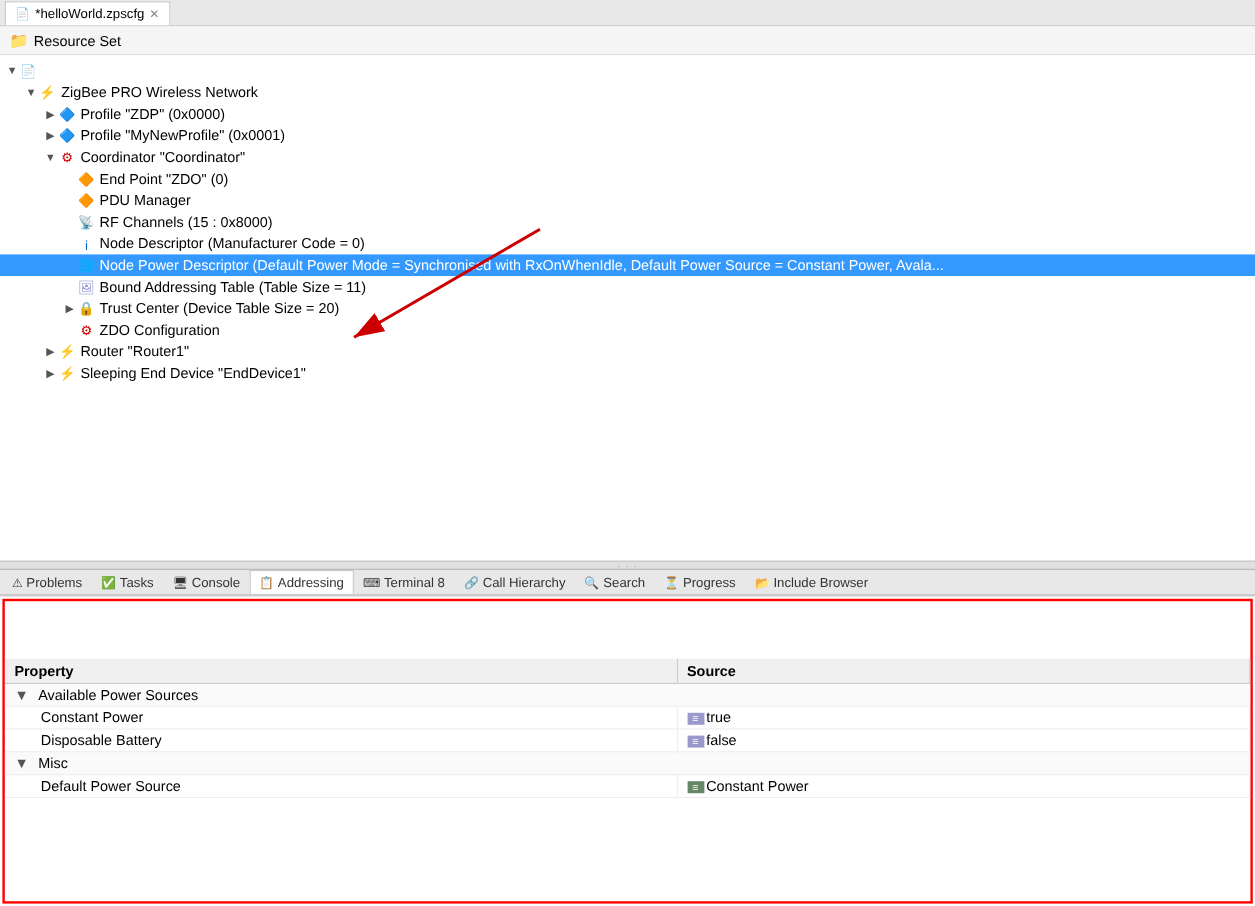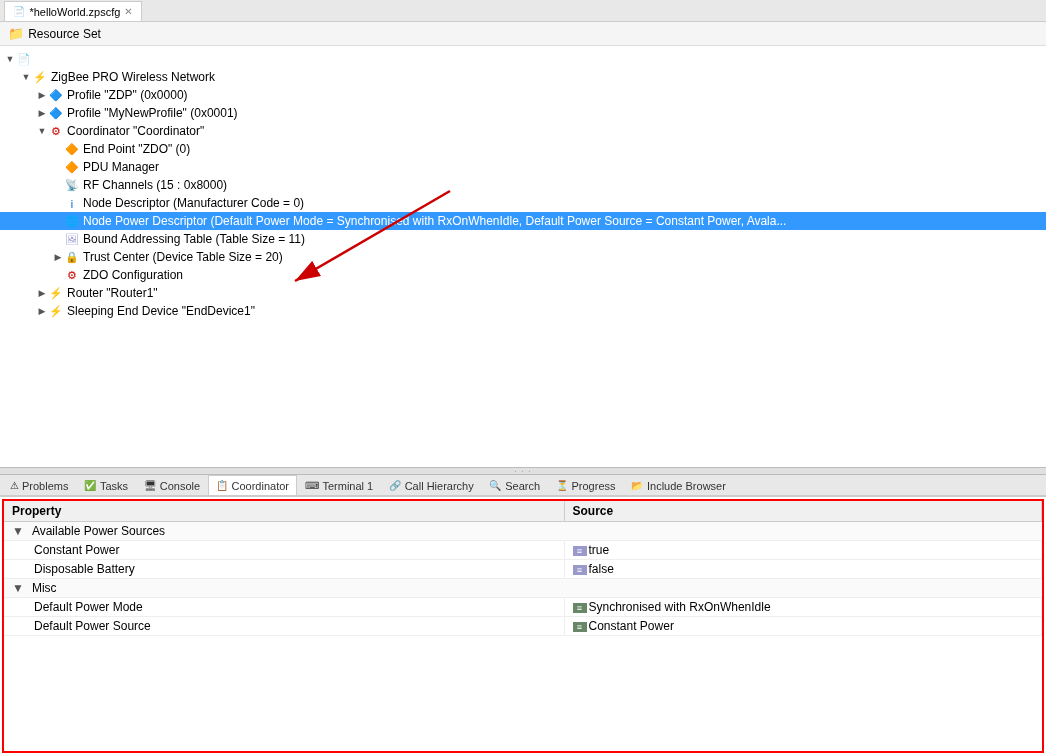--- a/index.html
+++ b/index.html
@@ -155,20 +155,21 @@
     .properties-content {
       flex: 1;
       overflow: auto;
       border: 2px solid #ff0000;
       margin: 2px;
       background: #ffffff;
     }
     .prop-table {
       width: 100%;
       border-collapse: collapse;
+      margin-top: 48px;
     }
     .prop-header {
       background: #f0f0f0;
       border-bottom: 1px solid #ccc;
     }
     .prop-header th {
       text-align: left;
       padding: 3px 8px;
       font-weight: bold;
       font-size: 12px;
@@ -341,25 +342,25 @@
         <div class="bottom-tab">
           <span class="tab-ico">✅</span>
           <span>Tasks</span>
         </div>
         <div class="bottom-tab">
           <span class="tab-ico">🖥</span>
           <span>Console</span>
         </div>
         <div class="bottom-tab active">
           <span class="tab-ico">📋</span>
-          <span>Coordinator</span>
+          <span>Addressing</span>
         </div>
         <div class="bottom-tab">
           <span class="tab-ico">⌨</span>
-          <span>Terminal 1</span>
+          <span>Terminal 8</span>
         </div>
         <div class="bottom-tab">
           <span class="tab-ico">🔗</span>
           <span>Call Hierarchy</span>
         </div>
         <div class="bottom-tab">
           <span class="tab-ico">🔍</span>
           <span>Search</span>
         </div>
         <div class="bottom-tab">
@@ -393,24 +394,20 @@
             <tr class="prop-row">
       <td style="padding-left:30px;">Disposable Battery</td>
       <td><span class="value-icon">≡</span>false</td>
     </tr>
             <tr class="prop-group-row">
               <td colspan="2">
                 <span class="prop-group-label"><span style="color:#555;margin-right:4px;">▼</span>Misc</span>
               </td>
             </tr>
             <tr class="prop-row">
-      <td style="padding-left:30px;">Default Power Mode</td>
-      <td><span class="value-icon2">≡</span>Synchronised with RxOnWhenIdle</td>
-    </tr>
-            <tr class="prop-row">
       <td style="padding-left:30px;">Default Power Source</td>
       <td><span class="value-icon2">≡</span>Constant Power</td>
     </tr>
           </tbody>
       </table>
     </div>
   </div>
 </div>
 
 </body></html>

